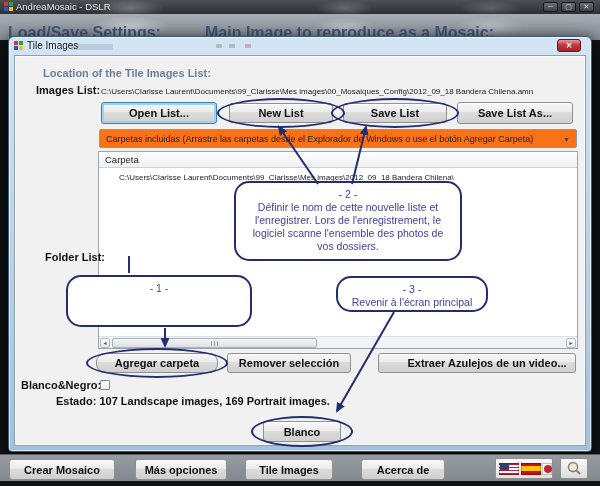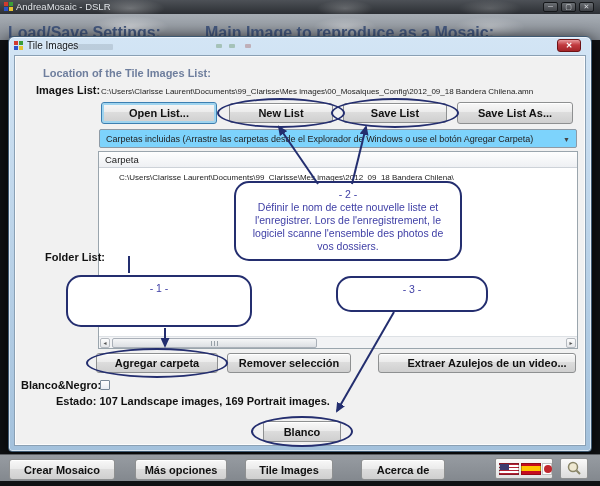--- a/index.html
+++ b/index.html
@@ -46,21 +46,21 @@
   
   .btn { position:absolute; display:flex; align-items:center; justify-content:center;
     background:linear-gradient(#f8f8f8,#ebebeb 45%,#dddddd 46%,#cfcfcf);
     border:1px solid #8e9091; border-radius:3px; font-weight:bold; font-size:11px; color:#111;
     box-shadow:inset 0 1px 0 #fff; white-space:nowrap; }
   .btn.focused { border:1px solid #3c7fb1; box-shadow:inset 0 0 0 2px #9fd4ef; }
   .heading { position:absolute; font-size:11px; font-weight:bold; color:#6e7e9d; }
   .lbl { position:absolute; font-size:11px; font-weight:bold; color:#111; }
   .path-text { position:absolute; font-size:8px; color:#222; white-space:nowrap; }
 
-  .dropdown { position:absolute; left:84px; top:73px; width:478px; height:19px; background:#7dd3fc;
+  .dropdown { position:absolute; left:84px; top:73px; width:478px; height:19px; background:#f97316;
     border:1px solid #8e9aa5; border-radius:2px; font-size:9px; color:#222;
     display:flex; align-items:center; padding:0 20px 0 6px; white-space:nowrap; overflow:hidden; }
   .dropdown-arrow { position:absolute; right:3px; top:3px; width:13px; height:13px; color:#444;
     font-size:7px; line-height:13px; text-align:center; }
   .dropdown-arrow::before { content:"▼"; }
 
   .listbox { position:absolute; left:83px; top:95px; width:480px; height:198px; background:#fff;
     border:1px solid #9aa5ad; }
   .list-header { position:absolute; left:0; top:0; right:0; height:16px;
     background:linear-gradient(#fefefe,#eef0f3); border-bottom:1px solid #cdd2d8;
@@ -179,23 +179,24 @@
 
     <div class="callout" style="left:219px;top:125px;width:228px;height:80px;">
       <div>- 2 -</div>
       <div>Définir le nom de cette nouvelle liste et l'enregistrer. Lors de l'enregistrement, le logiciel scanne l'ensemble des photos de vos dossiers.</div>
     </div>
     <div class="callout" style="left:51px;top:219px;width:186px;height:52px;">
       <div>- 1 -</div>
     </div>
     <div class="callout" style="left:321px;top:220px;width:152px;height:36px;">
       <div>- 3 -</div>
-    </div>
-
-    <div class="btn" style="left:81px;top:297px;width:122px;height:20px;">
+      <div>Revenir à l'écran principal</div>
+    </div>
+
+    <div class="btn" style="left:81px;top:297px;width:122px;height:20px;border-radius:9px;">
         <span>Agregar carpeta</span>
       </div>
     <div class="btn" style="left:212px;top:297px;width:124px;height:20px;">
         <span>Remover selección</span>
       </div>
     <div class="btn" style="left:363px;top:297px;width:198px;height:20px;padding-left:20px;">
         <span>Extraer Azulejos de un video...</span>
       </div>
     <div class="oval" style="left:71px;top:292px;width:142px;height:30px;"></div>
 

